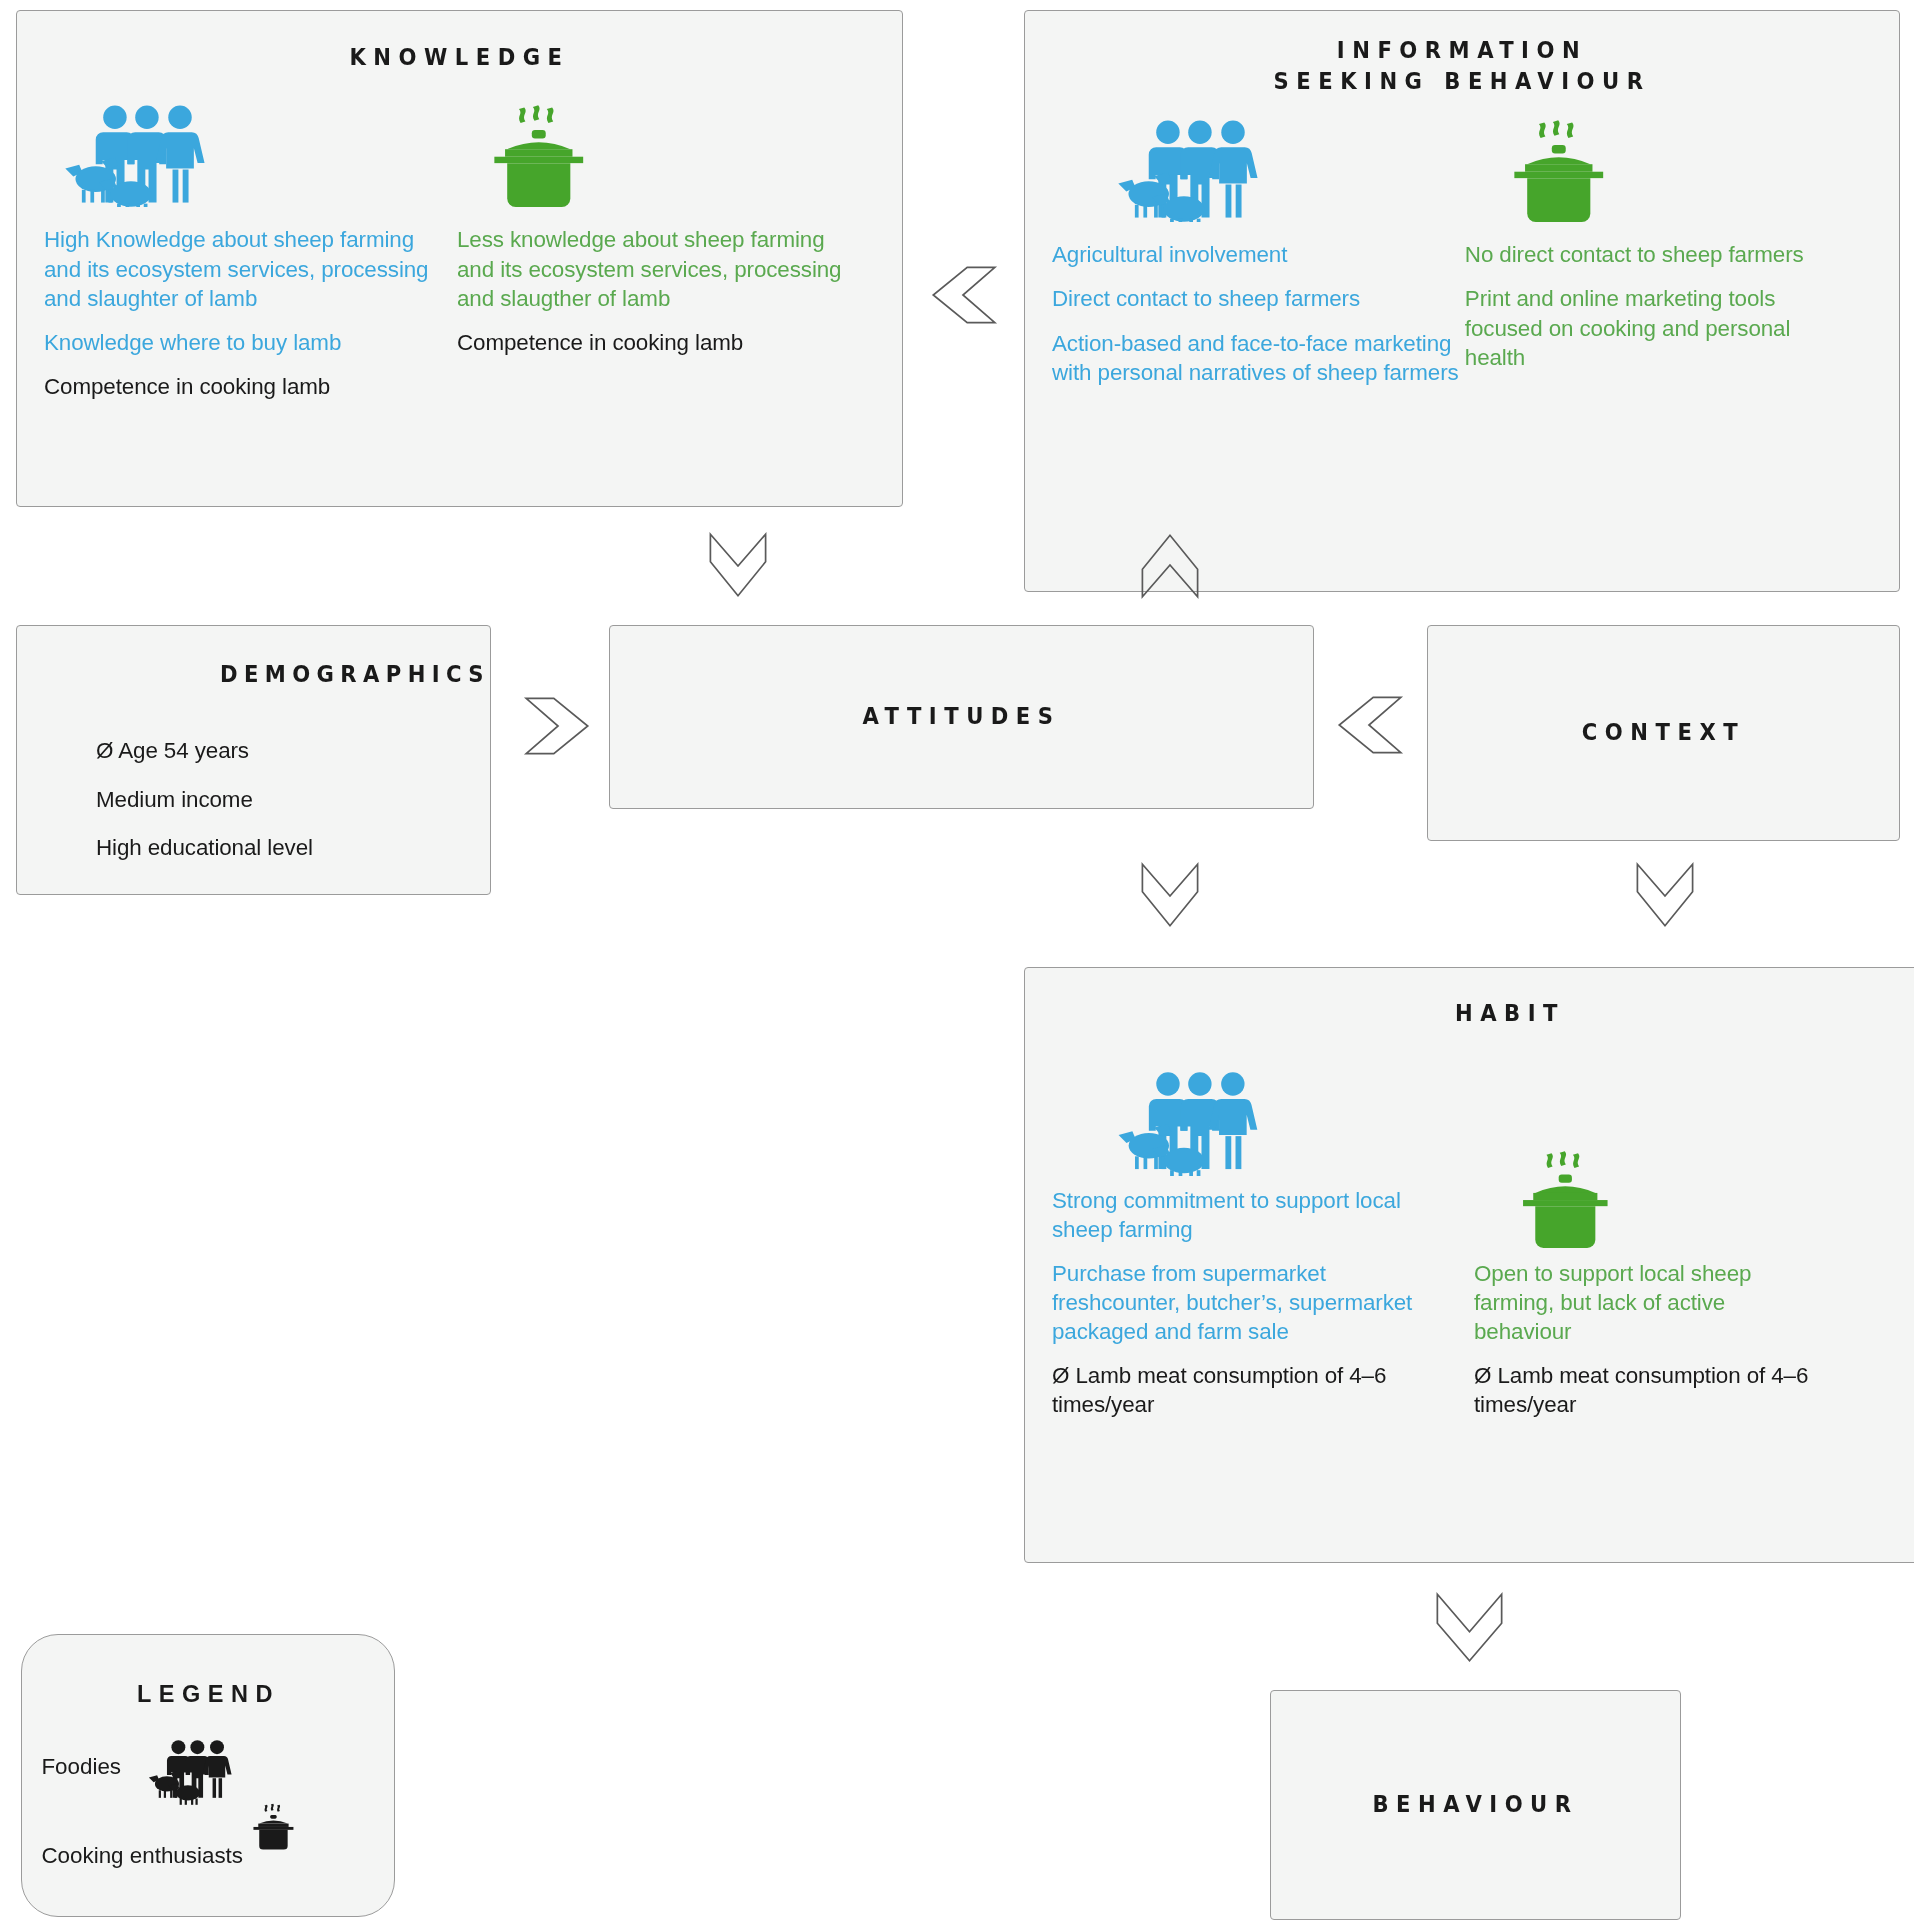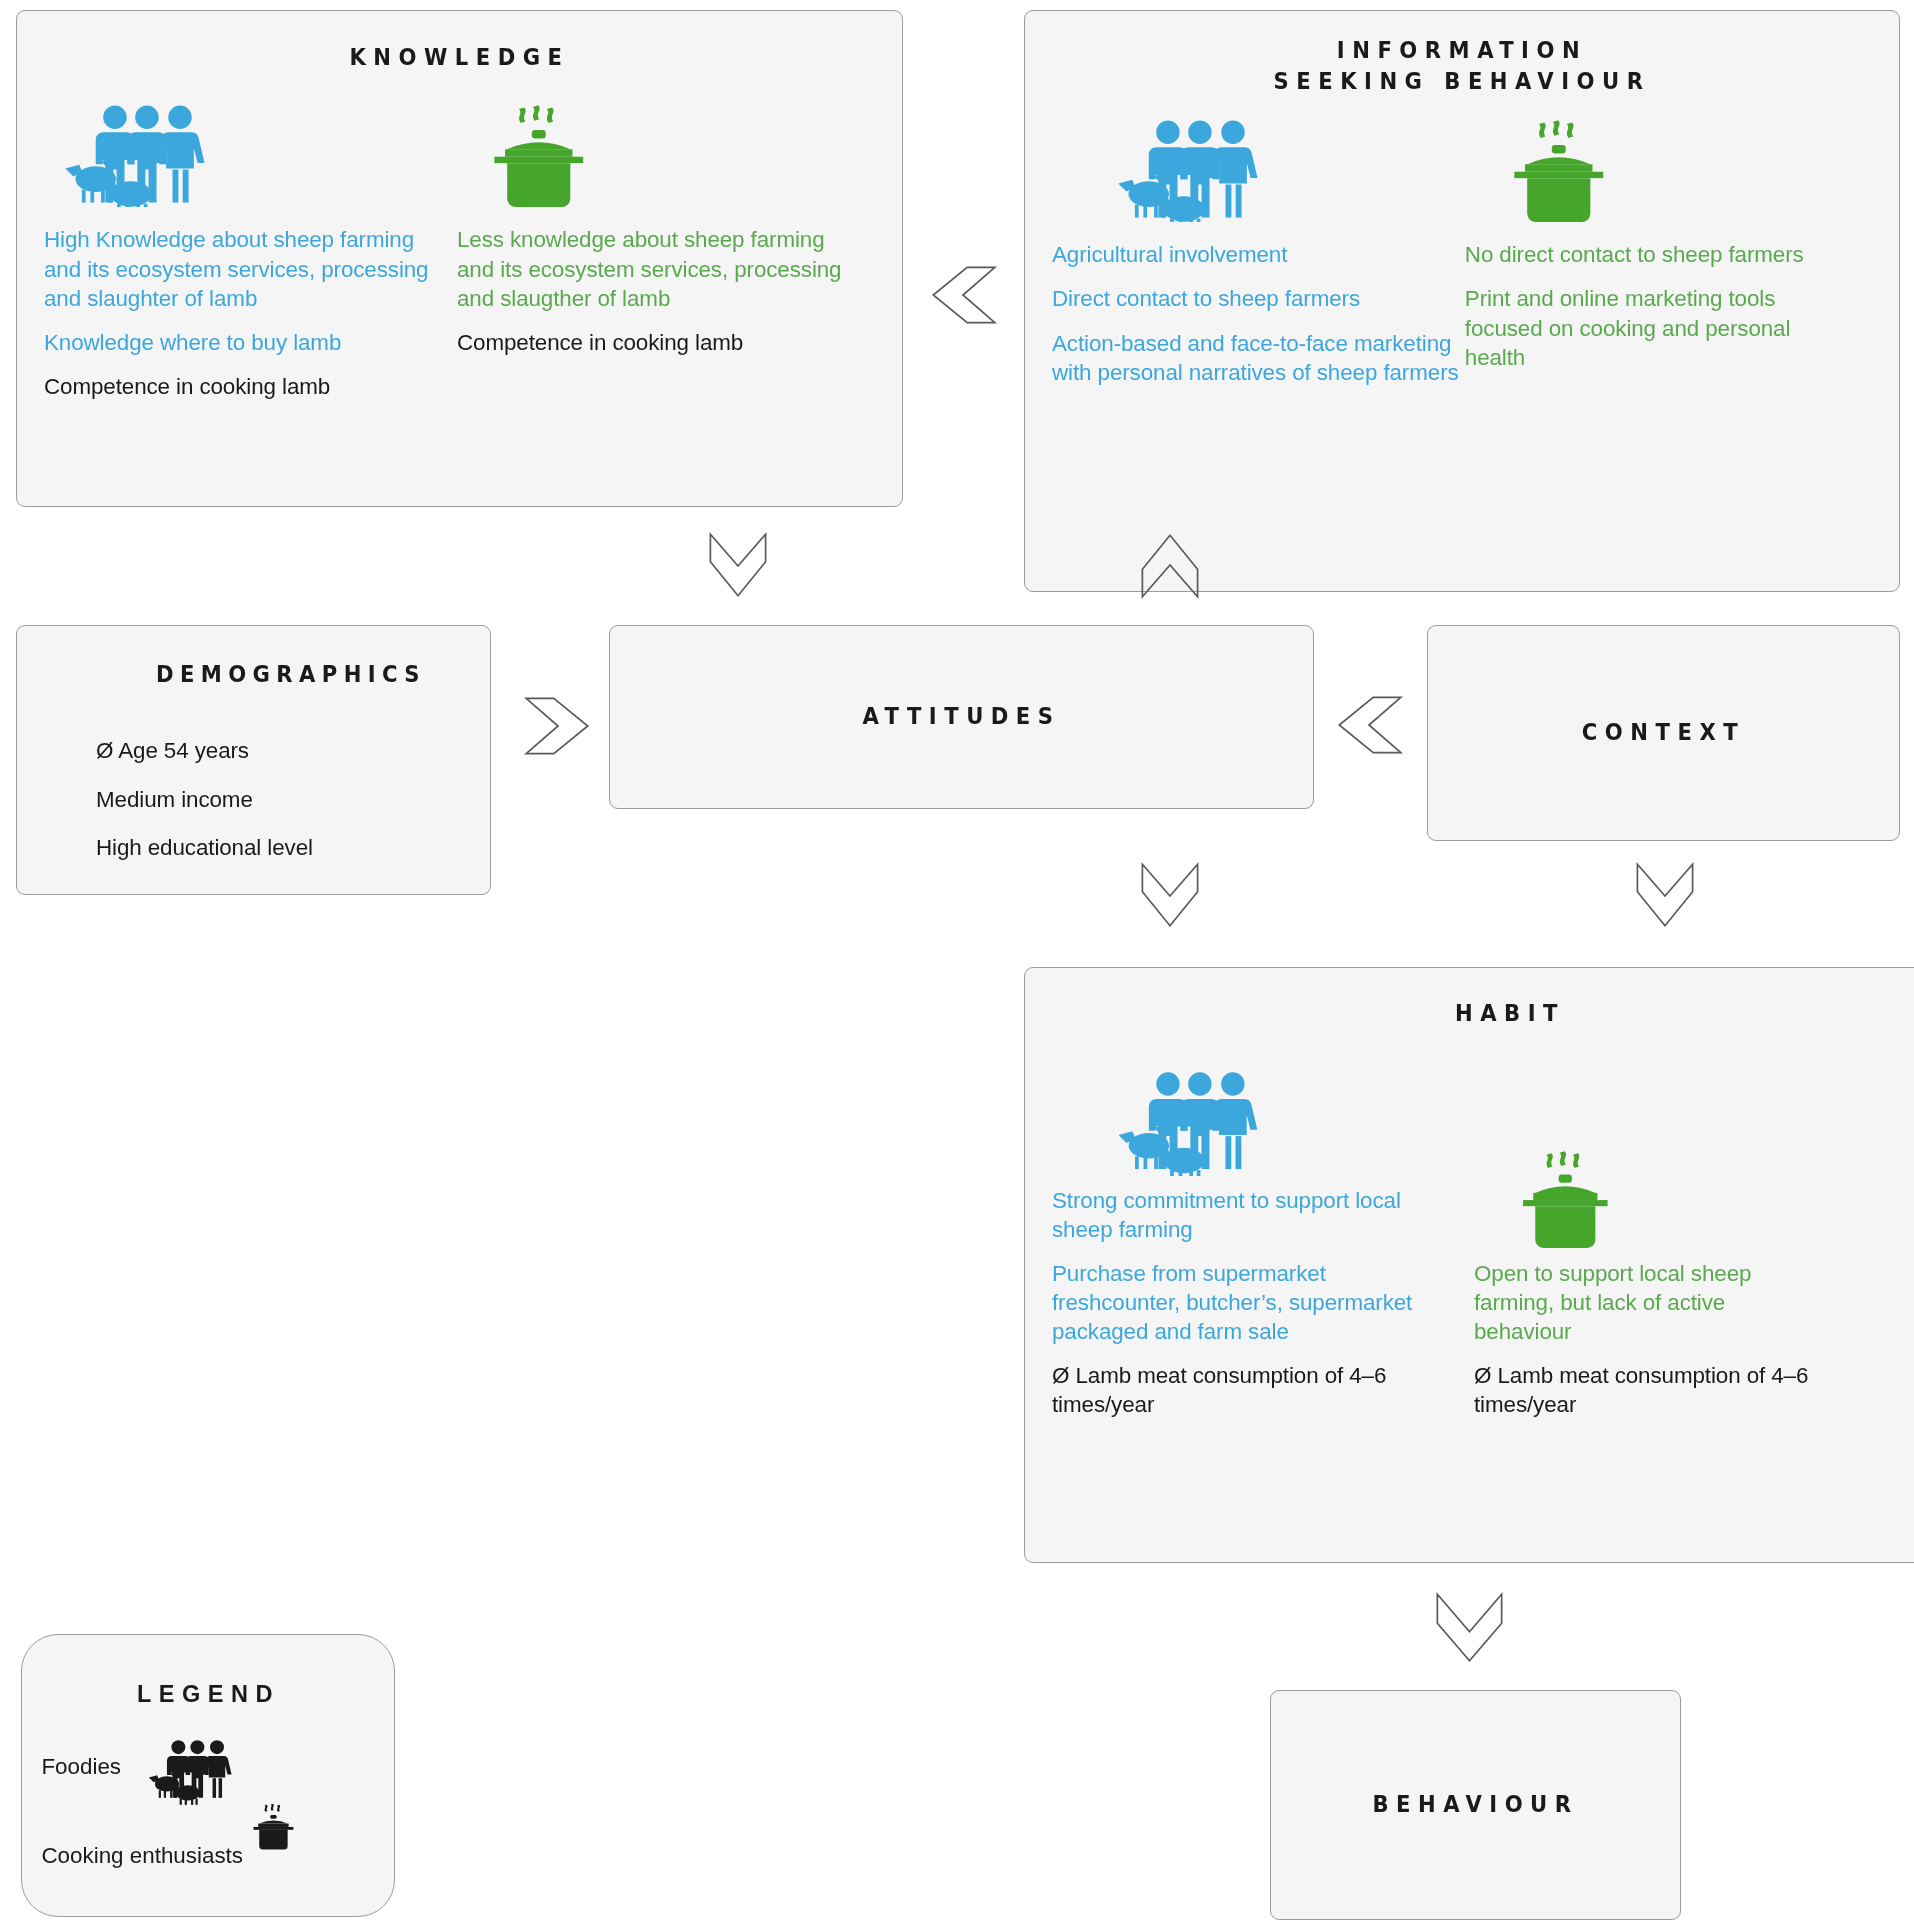--- a/index.html
+++ b/index.html
@@ -15,21 +15,21 @@
     width: 1915px;
     height: 1926px;
     background: #ffffff;
   }
 
   
   .panel {
     position: absolute;
     background: #f4f5f4;
     border: 1.6px solid #9b9b9b;
-    border-radius: 9px;
+    border-radius: 4px;
   }
 
   .panel-title {
     text-align: center;
     font-family: "DejaVu Sans Condensed", "Liberation Sans", sans-serif;
     font-weight: 700;
     font-size: 23.5px;
     letter-spacing: 7.5px;
     color: #1a1a1a;
     line-height: 1.34;
@@ -234,21 +234,21 @@
         </div>
         <div class="bullets" style="margin-top:18px;">
           <div class="bullet b-green">No direct contact to sheep farmers</div>
           <div class="bullet b-green" style="max-width:374px;">Print and online marketing tools focused on cooking and personal health</div>
         </div>
       </div>
     </div>
   </div>
 
   <div class="panel" style="left:16px; top:625px; width:475px; height:270px;">
-    <div class="panel-title" style="margin-top:33px; text-align:center; padding-left:75px; letter-spacing:6.4px;">DEMOGRAPHICS</div>
+    <div class="panel-title" style="margin-top:33px; text-align:right; padding-left:75px; letter-spacing:6.4px;">DEMOGRAPHICS</div>
     <div class="bullets" style="padding-left:79px; margin-top:46px;">
       <div class="bullet b-black" style="margin-bottom:19px;">Ø Age 54 years</div>
       <div class="bullet b-black" style="margin-bottom:19px;">Medium income</div>
       <div class="bullet b-black">High educational level</div>
     </div>
   </div>
 
   <div class="panel" style="left:609px; top:625px; width:705px; height:184px;">
     <div class="center-label panel-title">ATTITUDES</div>
   </div>

